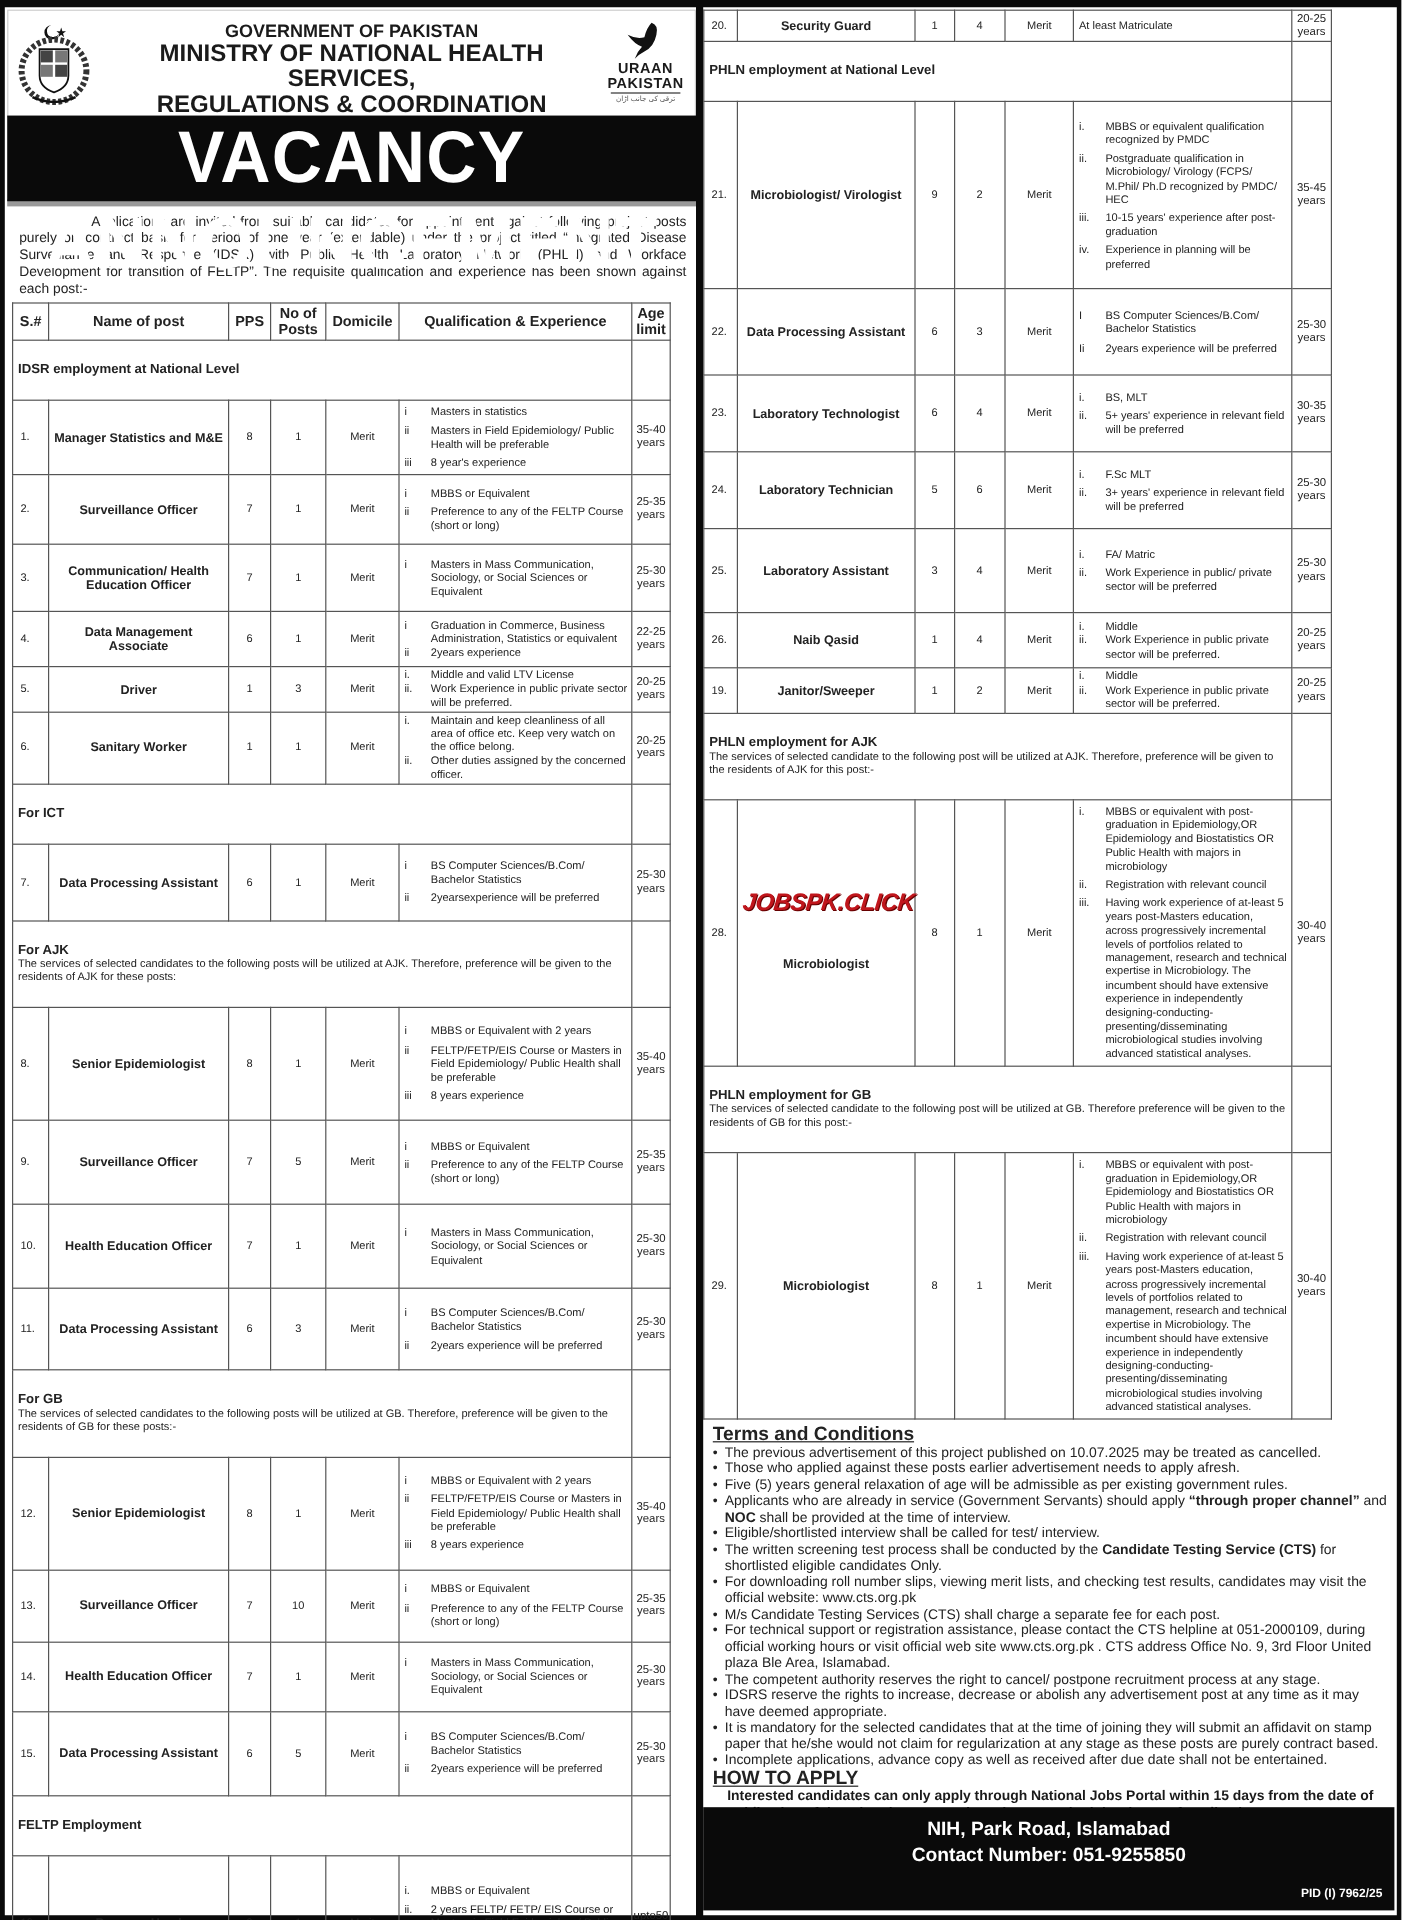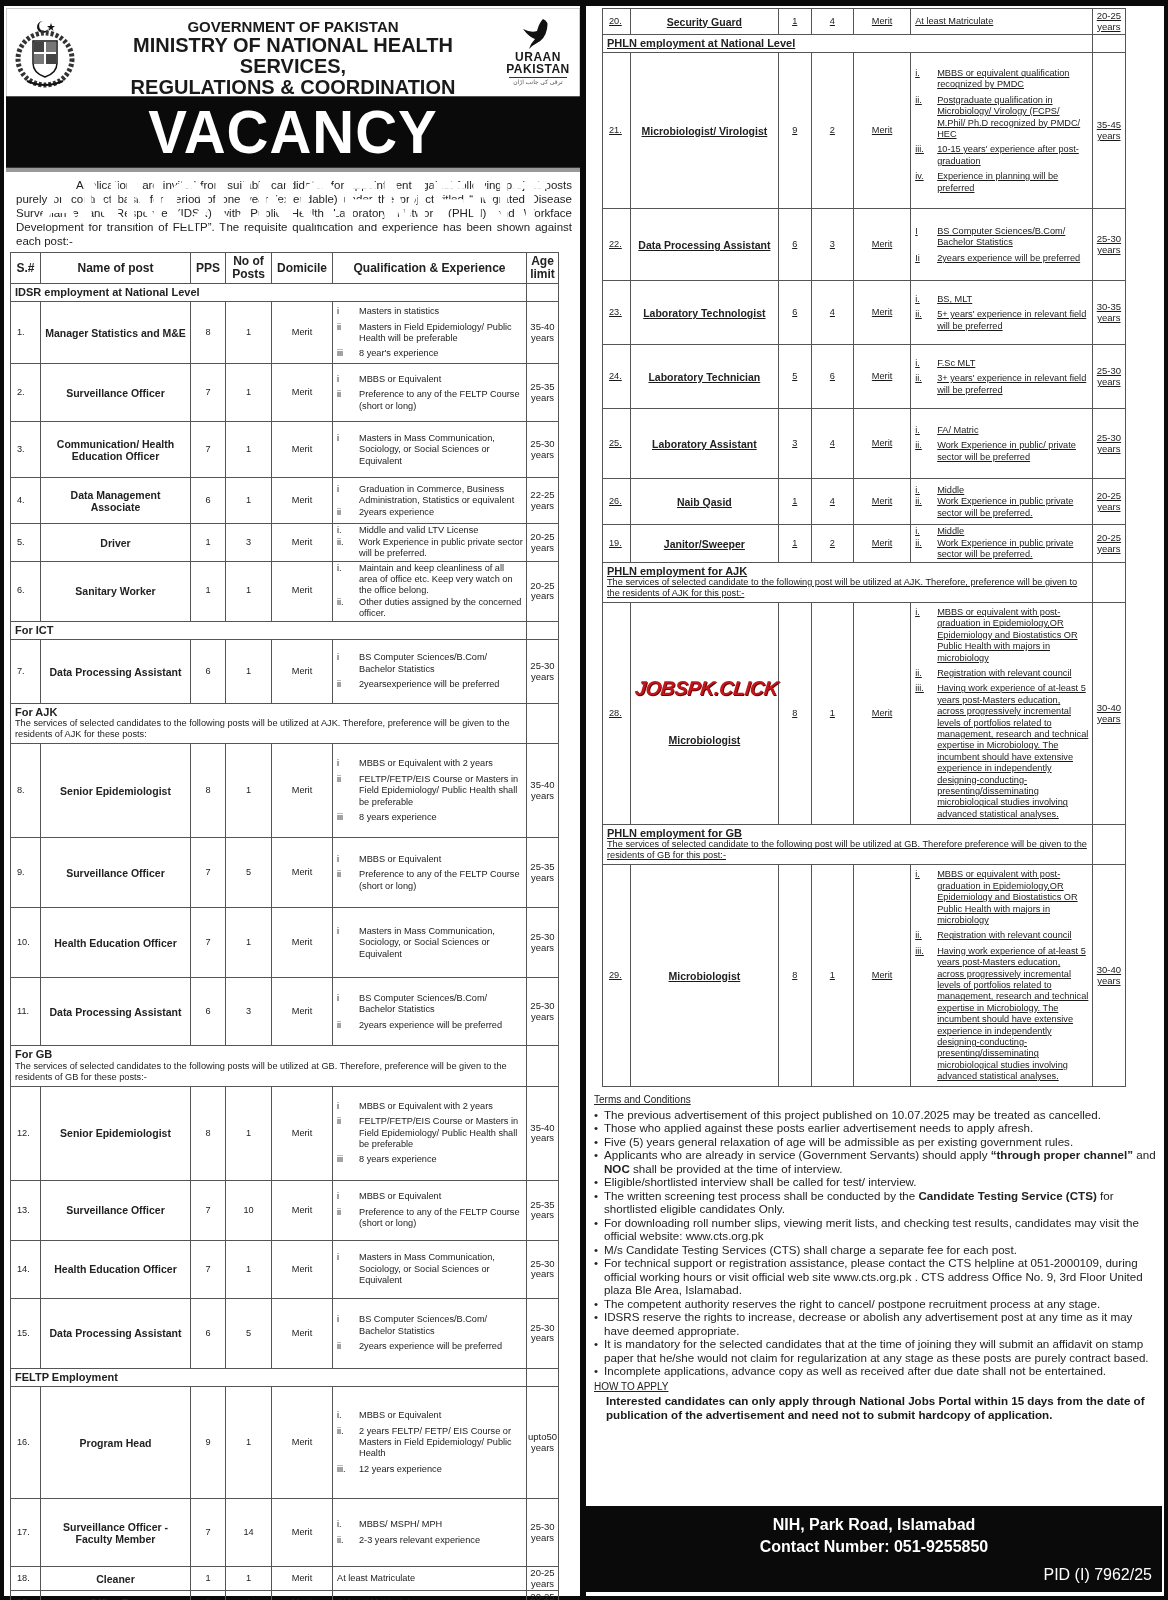--- a/index.html
+++ b/index.html
@@ -29,34 +29,34 @@
   th { font-size: 12px; line-height: 13px; font-weight: bold; text-align: center; padding: 2px; }
   td.sn { text-align: left; padding-left: 6px; }
   td.name { text-align: center; font-weight: bold; font-size: 10.5px; line-height: 12px; padding: 2px 4px; }
   td.num { text-align: center; }
   td.dom { text-align: center; }
   td.age { text-align: center; font-size: 9.5px; line-height: 10.5px; }
   td.qual { padding: 1px 3px 1px 4px; }
   .q { display: flex; }
   .q .b { width: 22px; flex: none; }
   .q .t { flex: 1; }
-  td.sec { font-weight: bold; font-size: 11px; padding: 3px 4px; text-align: left; }
+  td.sec { font-weight: bold; font-size: 11px; padding: 19px 4px; text-align: left; }
   .sec .note { font-weight: normal; font-size: 9.2px; line-height: 11px; }
   .watermark { font-family: "Liberation Sans", sans-serif; font-weight: bold; font-style: italic; color: #c0161c; font-size: 20px; letter-spacing: -0.5px; text-shadow: 1px 1px 0 #600; transform: skewX(-6deg); display: inline-block; margin-bottom: 40px; }
   
   .terms { padding: 6px 6px 0 8px; font-size: 11.6px; line-height: 13.5px; color: #222; }
-  .terms h3 { font-size: 10px; font-weight: normal; text-decoration: underline; margin-bottom: 1px; }
+  .terms h3 { font-size: 16px; font-weight: bold; text-decoration: underline; margin-bottom: 1px; }
   .terms ul { list-style: none; }
   .terms li { padding-left: 10px; position: relative; }
   .terms li::before { content: "•"; position: absolute; left: 0; }
   .terms b { font-weight: bold; }
   .howto { padding: 0 4px 4px 20px; font-weight: bold; font-size: 11.6px; line-height: 14px; }
   .footer { position: absolute; left: 0; right: 0; bottom: 0; height: 86px; background: #0a0a0a; color: #fff; text-align: center; padding-top: 8px; }
   .footer div { font-weight: bold; font-size: 16px; line-height: 22px; }
-  .pid { position: absolute; right: 10px; bottom: 8px; font-size: 16px; font-weight: normal; }
+  .pid { position: absolute; right: 10px; bottom: 8px; font-size: 10px; font-weight: bold; }
 </style>
 </head>
 <body>
 
 <div class="frame"></div>
 <div class="divider"></div>
 
 <div class="col-left">
   <div class="hdr">
     <div class="emblem">
@@ -519,21 +519,21 @@
               <span class="t">At least Matriculate</span>
             </div>
           </td>
           <td class="age">20-25 years</td>
         </tr>
       </tbody>
   </table>
 </div>
 
 <div class="col-right">
-  <table style="margin-left:16px;width:524px;text-decoration:underline;">
+  <table style="margin-left:0;width:524px;">
     <colgroup>
       <col style="width:28px">
         <col style="width:147px">
         <col style="width:33px">
         <col style="width:42px">
         <col style="width:57px">
         <col style="width:181px">
         <col style="width:33px">
     </colgroup>
     <tbody id="tbody-right">

